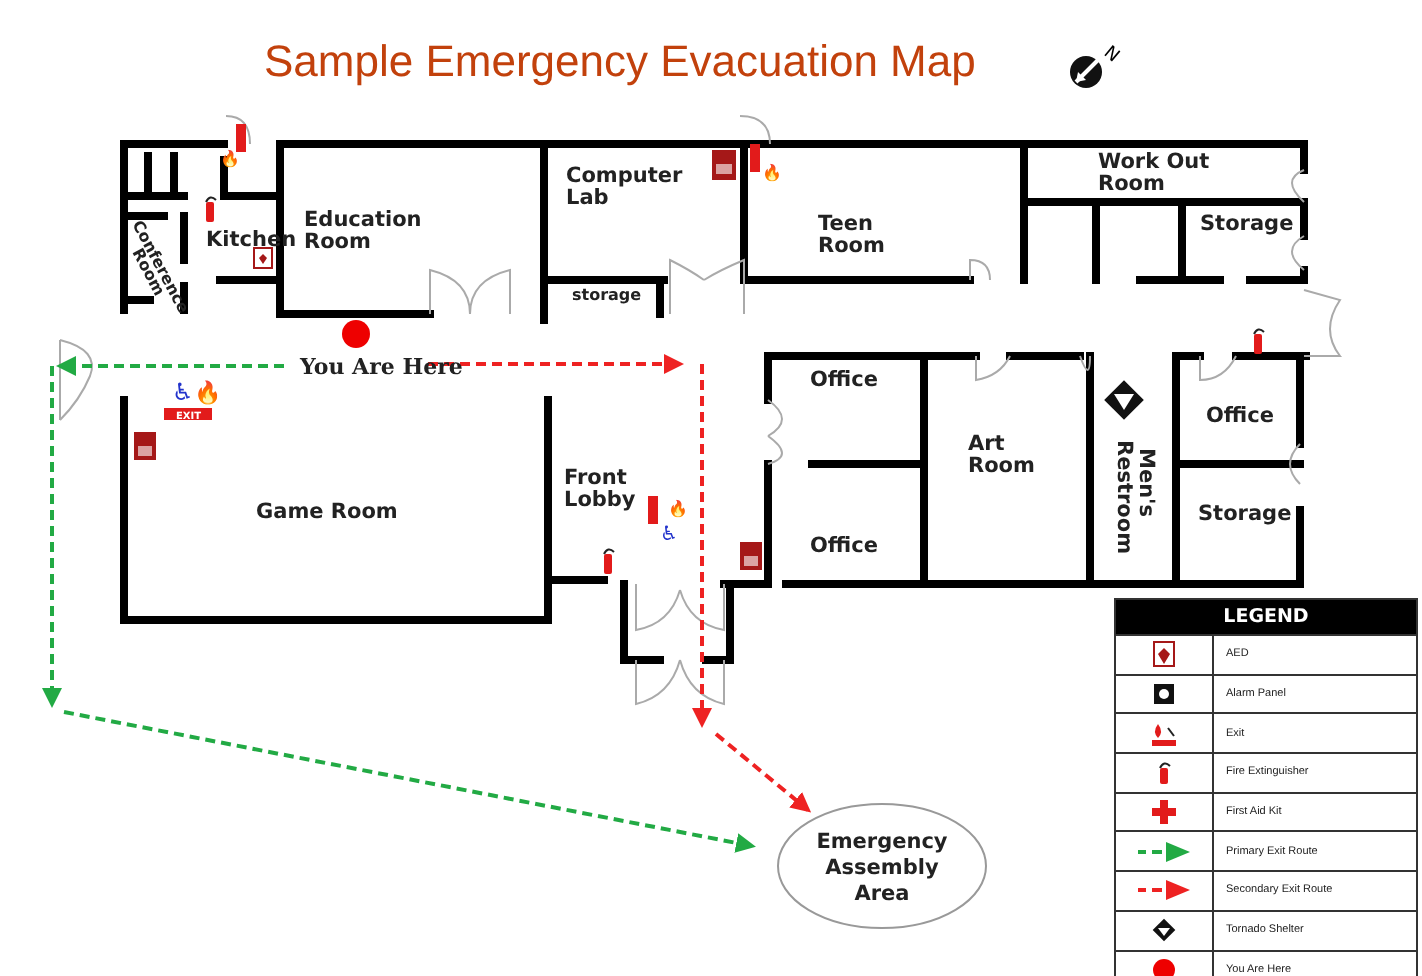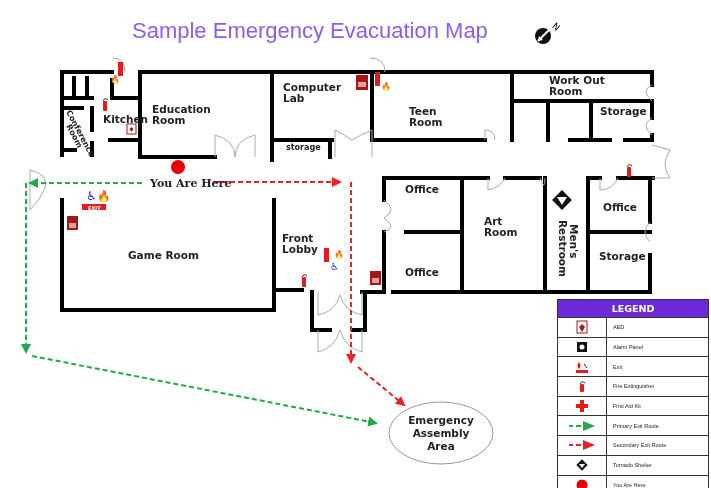--- a/index.html
+++ b/index.html
@@ -1,25 +1,25 @@
 <!DOCTYPE html>
 <html><head>
 <meta charset="utf-8">
 <style>
   html, body { margin:0; padding:0; background:#ffffff; }
   body { width:711px; height:488px; position:relative; overflow:hidden; font-family:"DejaVu Sans", sans-serif; }
-  #title { position:absolute; left:132px; top:18px; font-family:"Liberation Sans", sans-serif; font-size:22px; color:#8b5cf6; white-space:nowrap; }
+  #title { position:absolute; left:132px; top:18px; font-family:"Liberation Sans", sans-serif; font-size:22px; color:#c2410c; white-space:nowrap; }
   #plan { position:absolute; left:0; top:0; }
   .room-label { font-family:"DejaVu Sans", sans-serif; font-weight:bold; font-size:10.5px; fill:#222; }
   .small-label { font-family:"DejaVu Sans", sans-serif; font-weight:bold; font-size:8px; fill:#222; }
   .serif-label { font-family:"DejaVu Serif", serif; font-weight:bold; font-size:11px; fill:#222; }
   .wall { stroke:#000; stroke-width:4; fill:none; stroke-linecap:square; }
   .door { stroke:#aaa; stroke-width:1; fill:none; }
   #legend { position:absolute; left:557px; top:299px; width:150px; border:1.5px solid #333; background:#fff; }
-  #legend .lh { background:#6d28d9; color:#fff; font-weight:bold; font-size:9.5px; text-align:center; height:17px; line-height:17px; border-bottom:1px solid #333; }
+  #legend .lh { background:#000000; color:#fff; font-weight:bold; font-size:9.5px; text-align:center; height:17px; line-height:17px; border-bottom:1px solid #333; }
   #legend .row { display:flex; height:18.7px; border-bottom:1px solid #333; }
   #legend .row:last-child { border-bottom:none; }
   #legend .ic { width:48px; border-right:1px solid #333; display:flex; align-items:center; justify-content:center; }
   #legend .lb { flex:1; font-size:5.5px; color:#222; display:flex; align-items:center; padding-left:6px; font-family:"Liberation Sans", sans-serif; }
 </style>
 </head>
 <body>
 
 <div id="title">Sample Emergency Evacuation Map</div>
 

